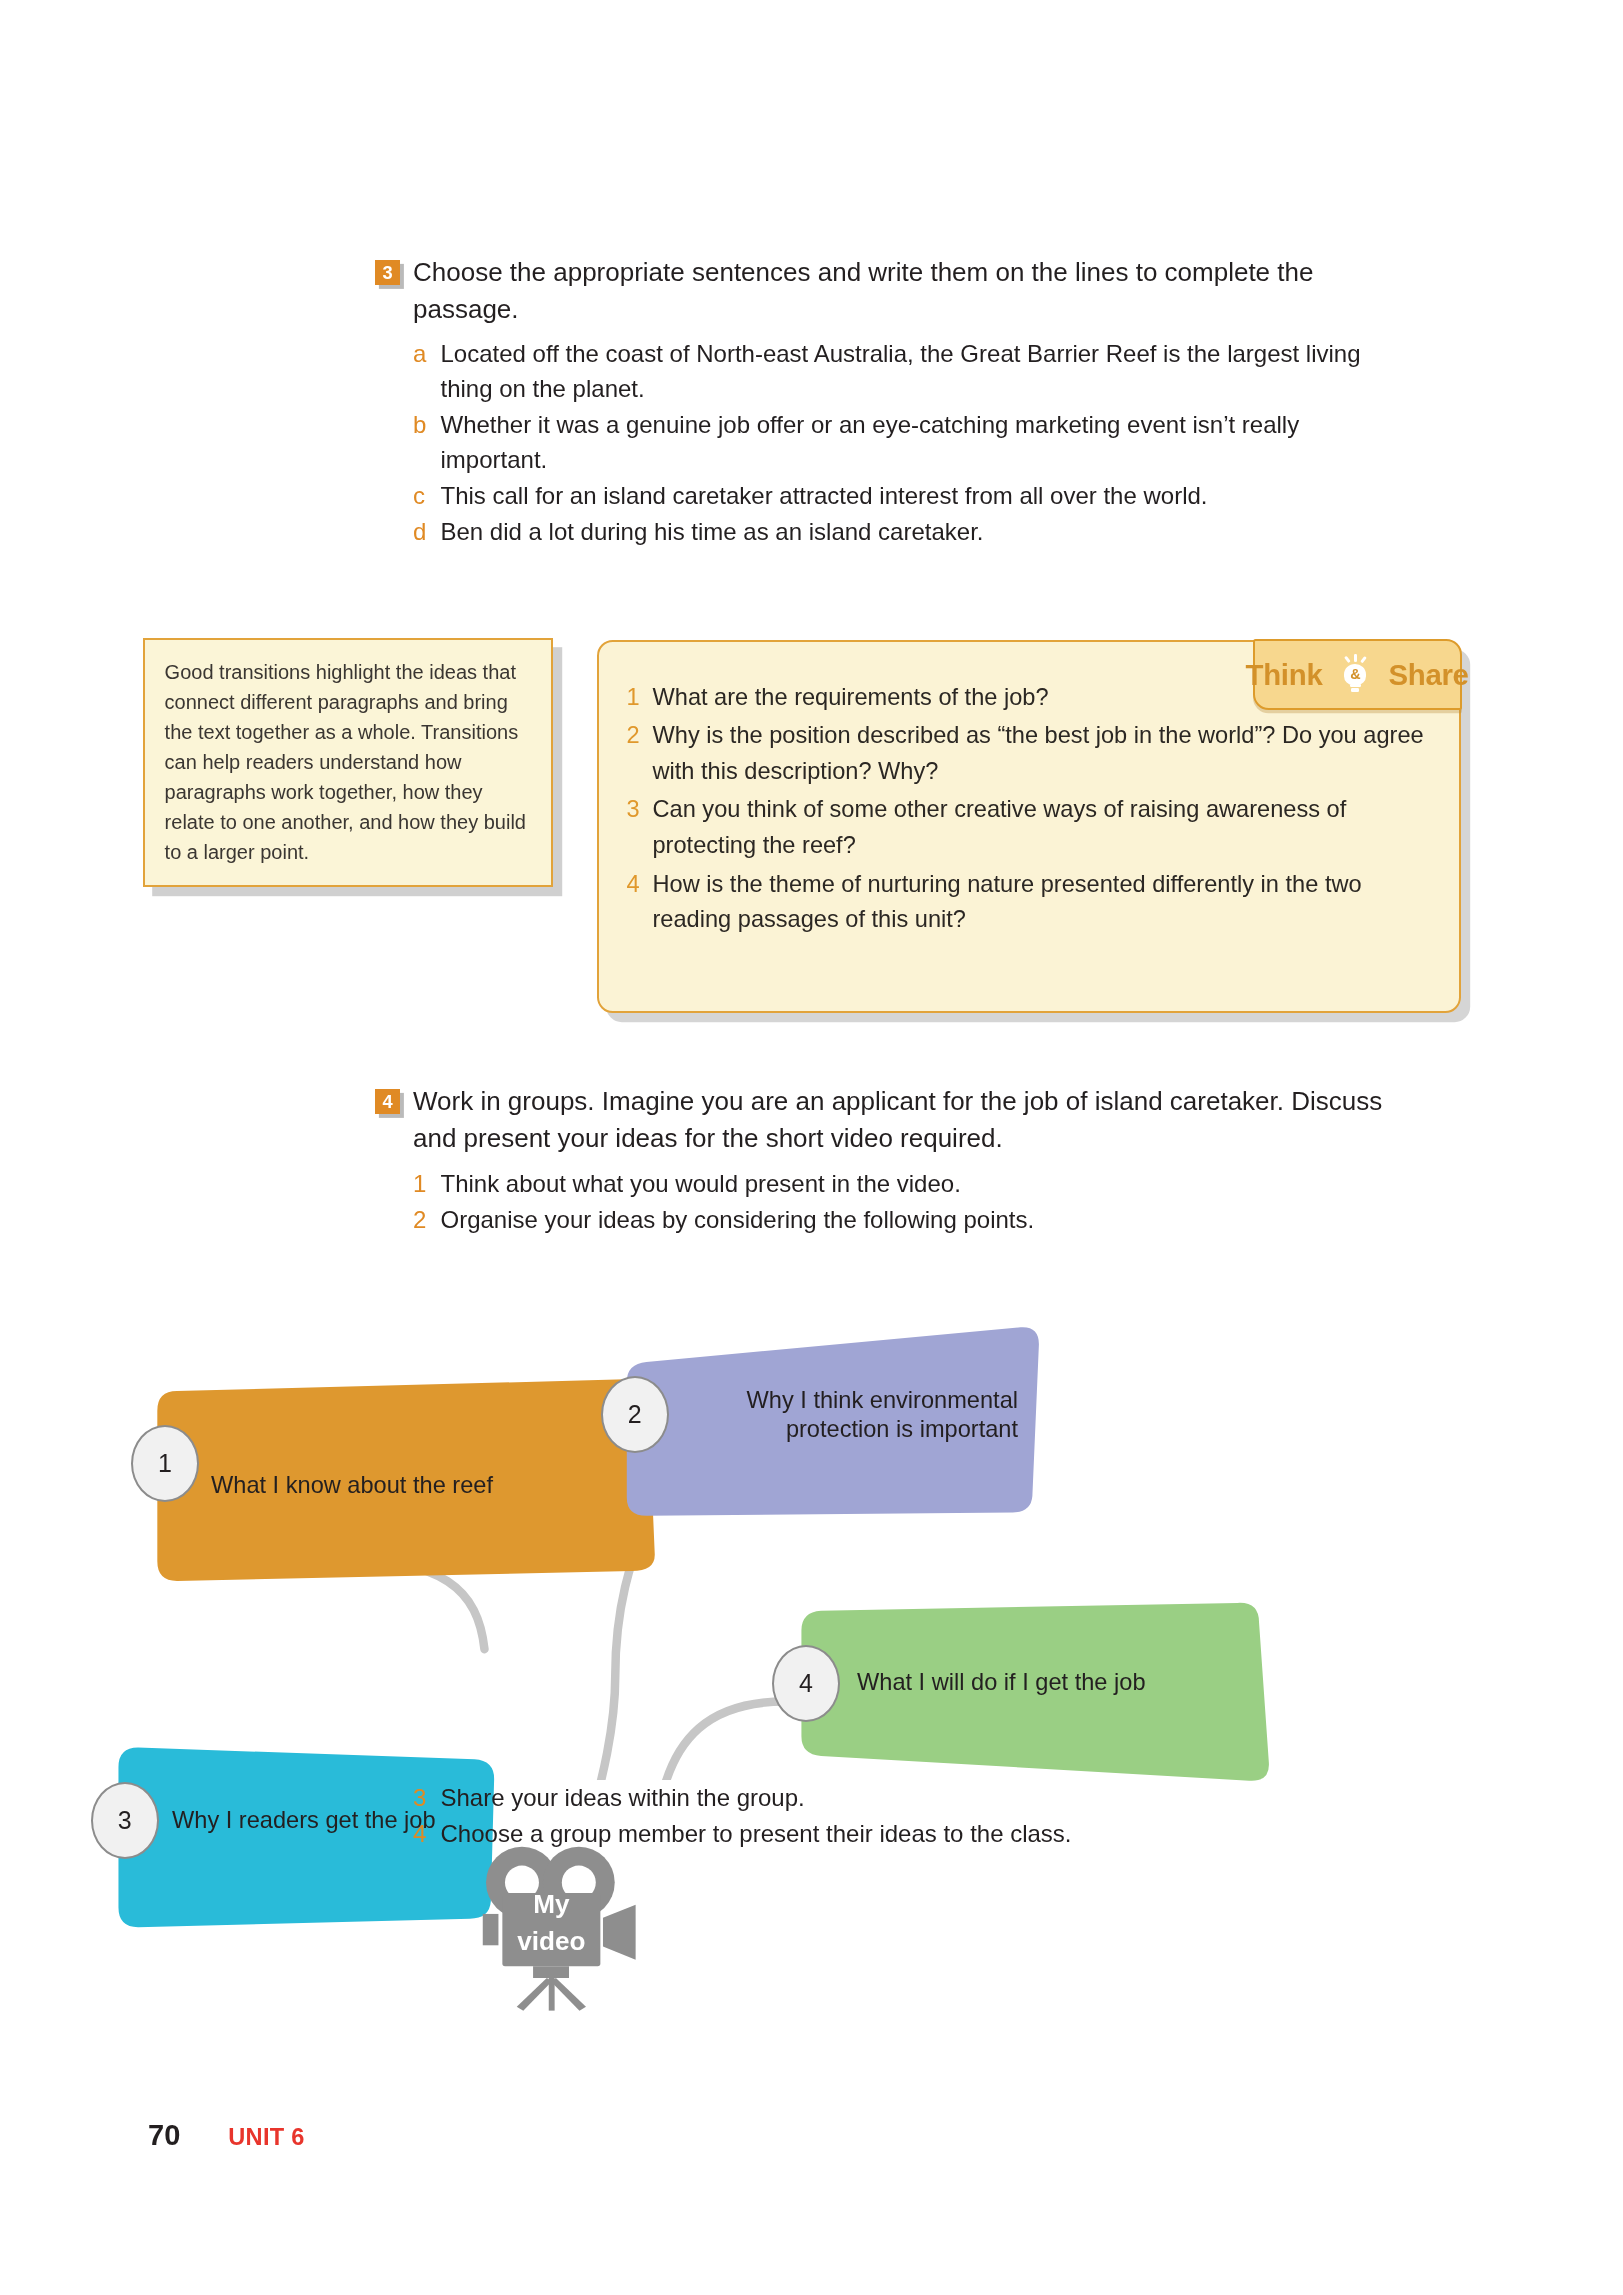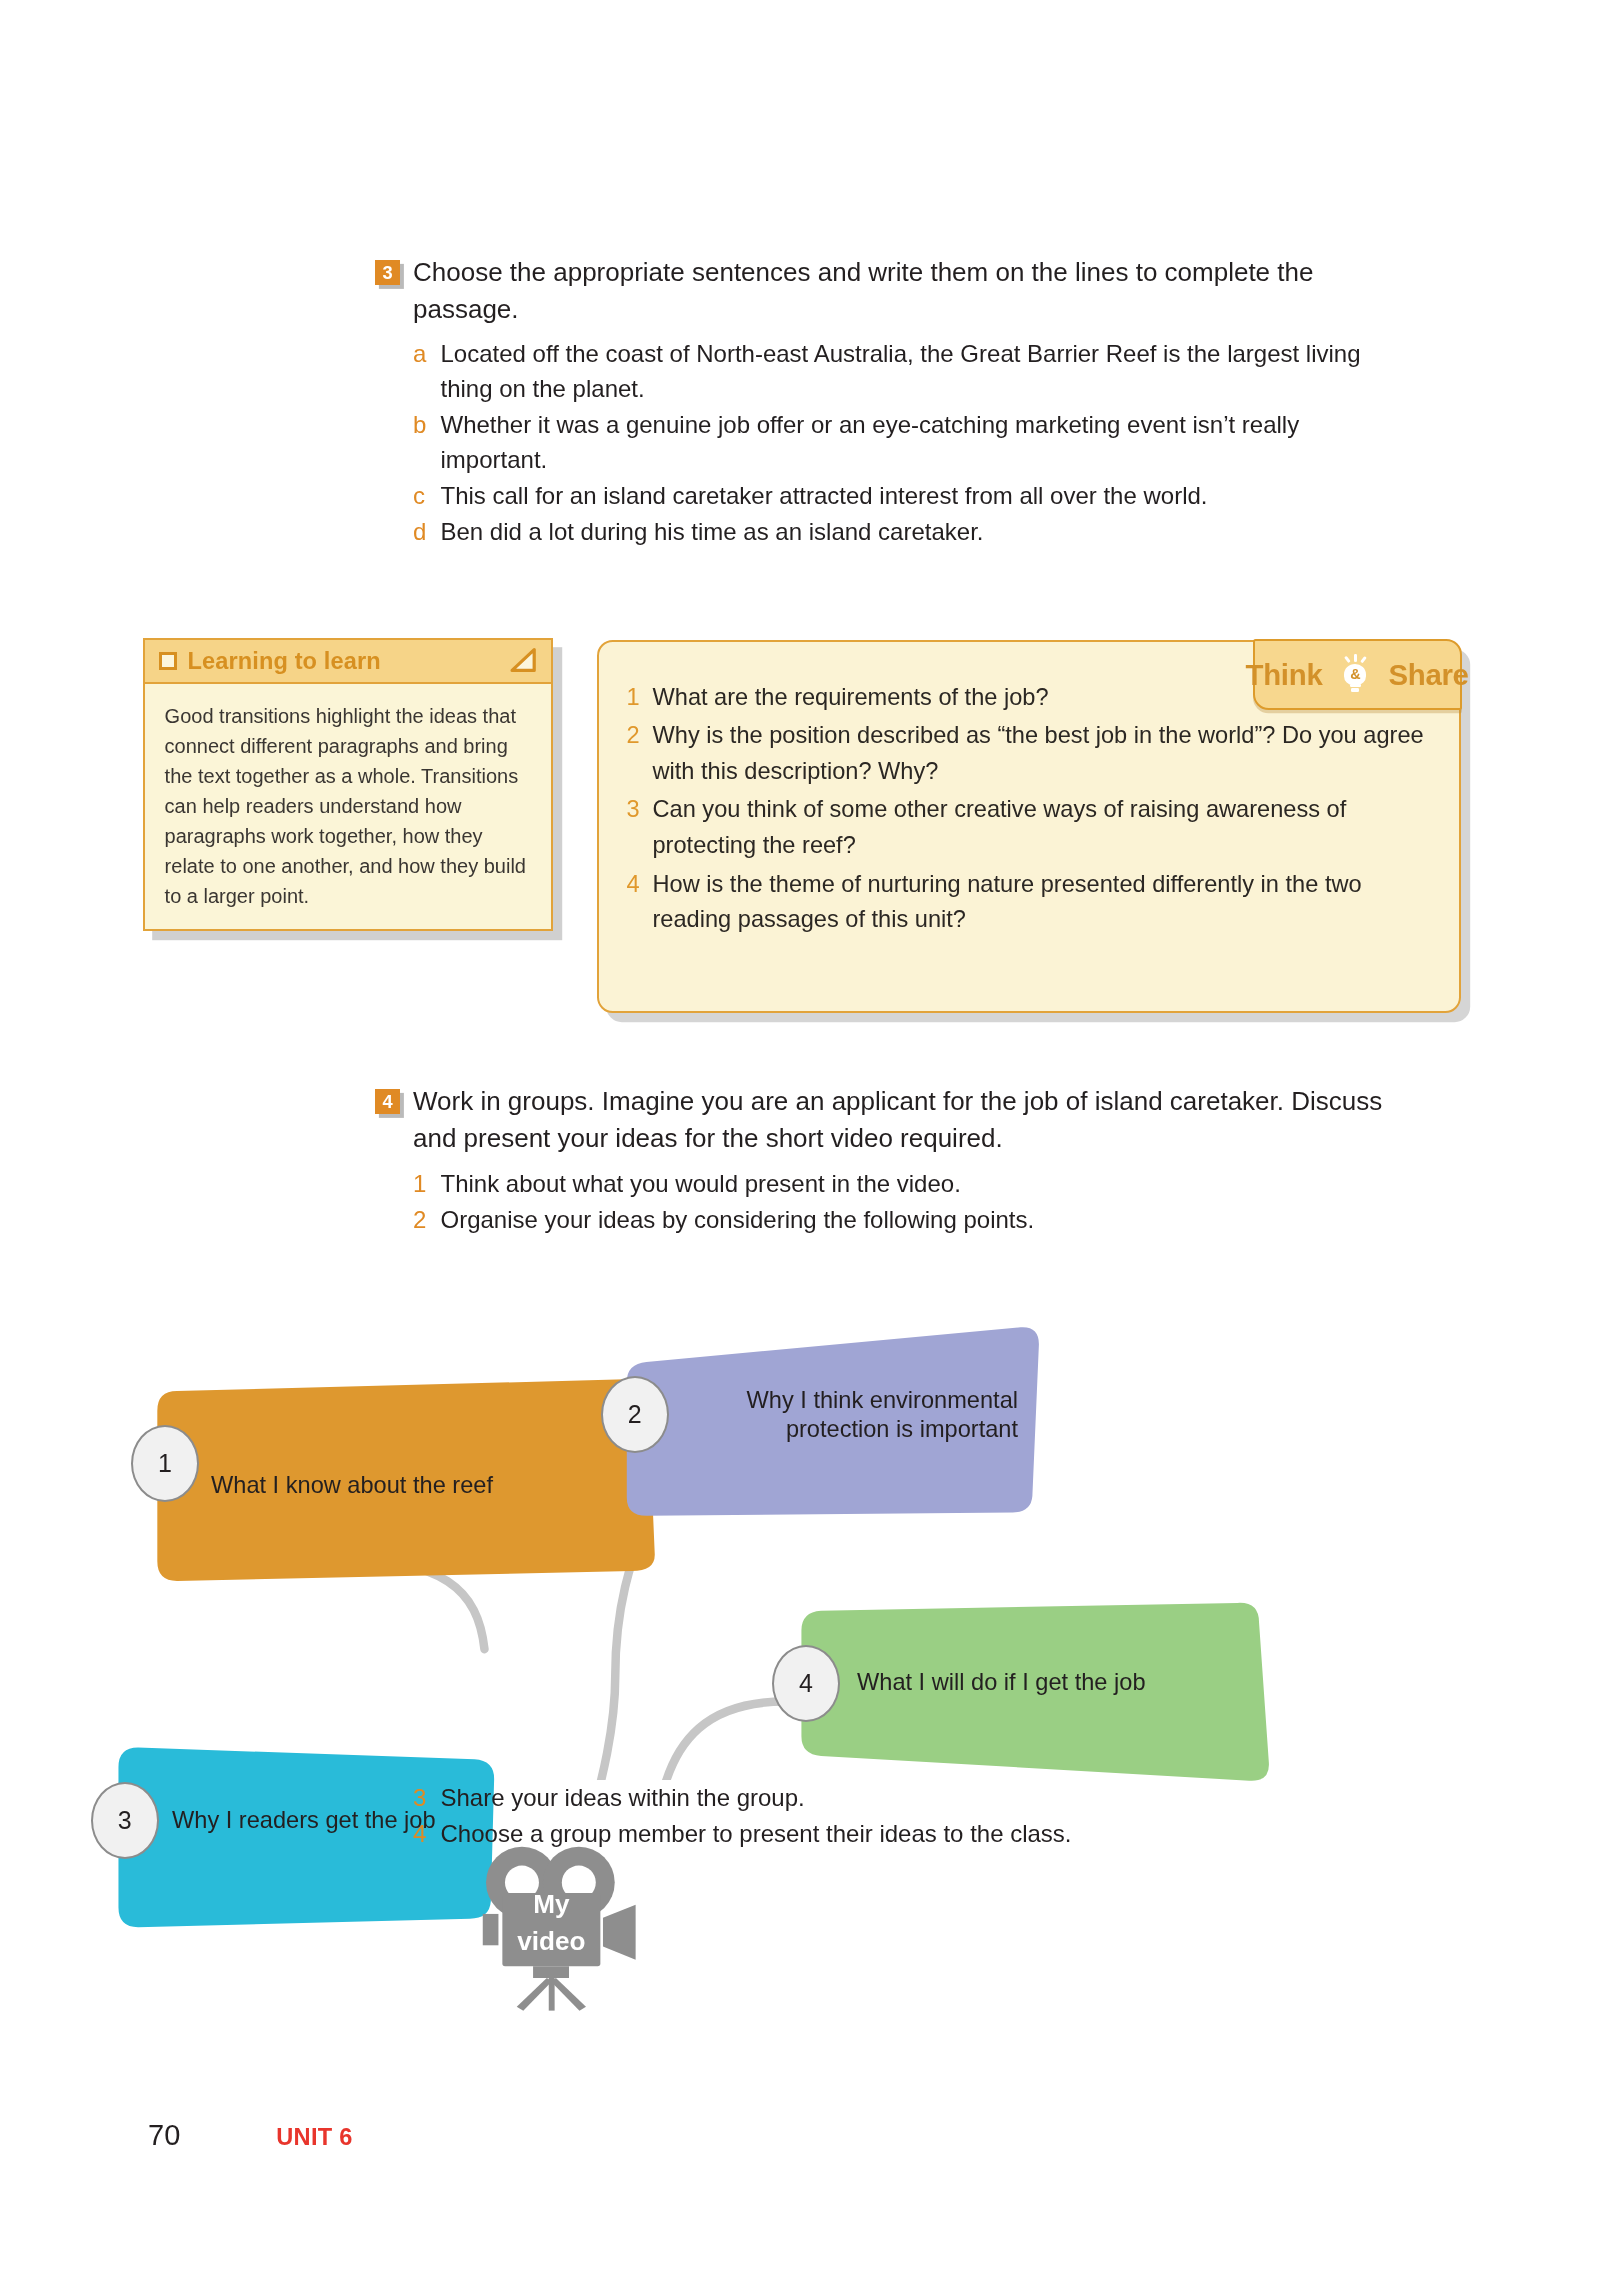--- a/index.html
+++ b/index.html
@@ -85,21 +85,21 @@
   .node .circ{
     position:absolute;width:68px;height:77px;border-radius:50%;
     background:#F1F1F1;border:2.6px solid #8C8C8C;box-sizing:border-box;
     display:flex;align-items:center;justify-content:center;
     font-size:25px;color:#231f20;z-index:3;
   }
   .node .lbl{position:absolute;font-size:23.6px;color:#231f20;line-height:1.25;z-index:3;}
 
   
   #footer{position:absolute;left:148px;top:2119px;display:flex;align-items:baseline;}
-  #pgno{font-size:29px;font-weight:normal;color:#231f20;margin-right:96px;}
+  #pgno{font-size:29px;font-weight:bold;color:#231f20;margin-right:48px;}
   #unit{font-size:23.6px;font-weight:bold;color:#E8352C;letter-spacing:0.3px;}
 
   .blk{font-size:26px;line-height:1.45;color:#231f20;}
 </style>
 </head>
 <body>
 
 <div class="page">
 
   <div class="ex-block" style="left:375px;top:254px;width:1021px;">
@@ -121,29 +121,20 @@
         <span class="tx">This call for an island caretaker attracted interest from all over the world.</span>
       </li>
       <li>
         <span class="mk">d</span>
         <span class="tx">Ben did a lot during his time as an island caretaker.</span>
       </li>
     </ul>
   </div>
 
   <div id="learn-box">
-    <div id="learn-head">
-      <span class="sq"></span>
-      <span id="learn-title">Learning to learn</span>
-      <span style="flex:0 0 auto;">
-        <svg width="29" height="26" viewBox="0 0 44 40">
-          <path d="M40 4 L40 36 L6 36 Z" fill="#FCF6DC" stroke="#D79021" stroke-width="5" stroke-linejoin="round"></path>
-        </svg>
-      </span>
-    </div>
     <div id="learn-body">Good transitions highlight the ideas that connect different paragraphs and bring the text together as a whole. Transitions can help readers understand how paragraphs work together, how they relate to one another, and how they build to a larger point.</div>
   </div>
 
   <div id="ts-box">
     <div id="ts-badge">
       <span class="w">Think</span>
       <span class="bulb">
         <i class="r1"></i>
           <i class="r2"></i>
           <i class="r3"></i>

